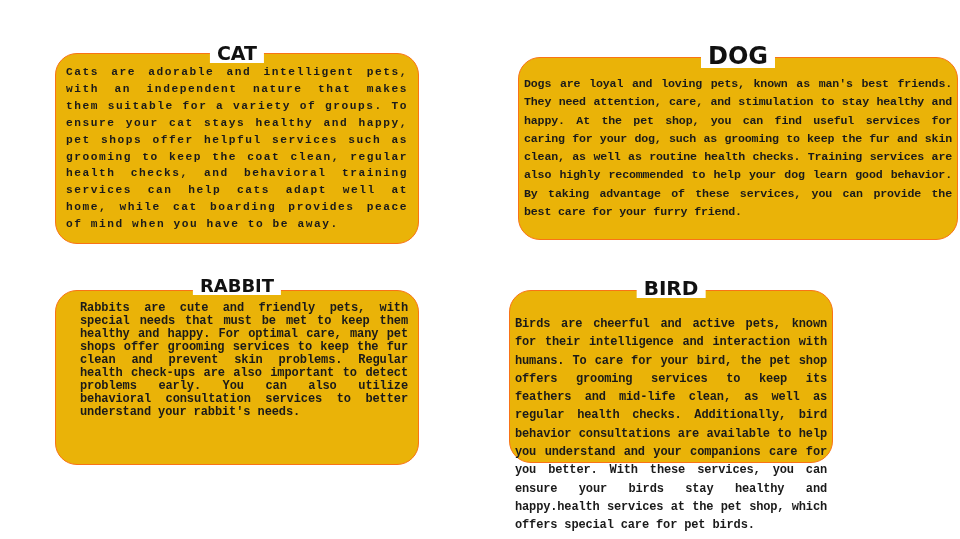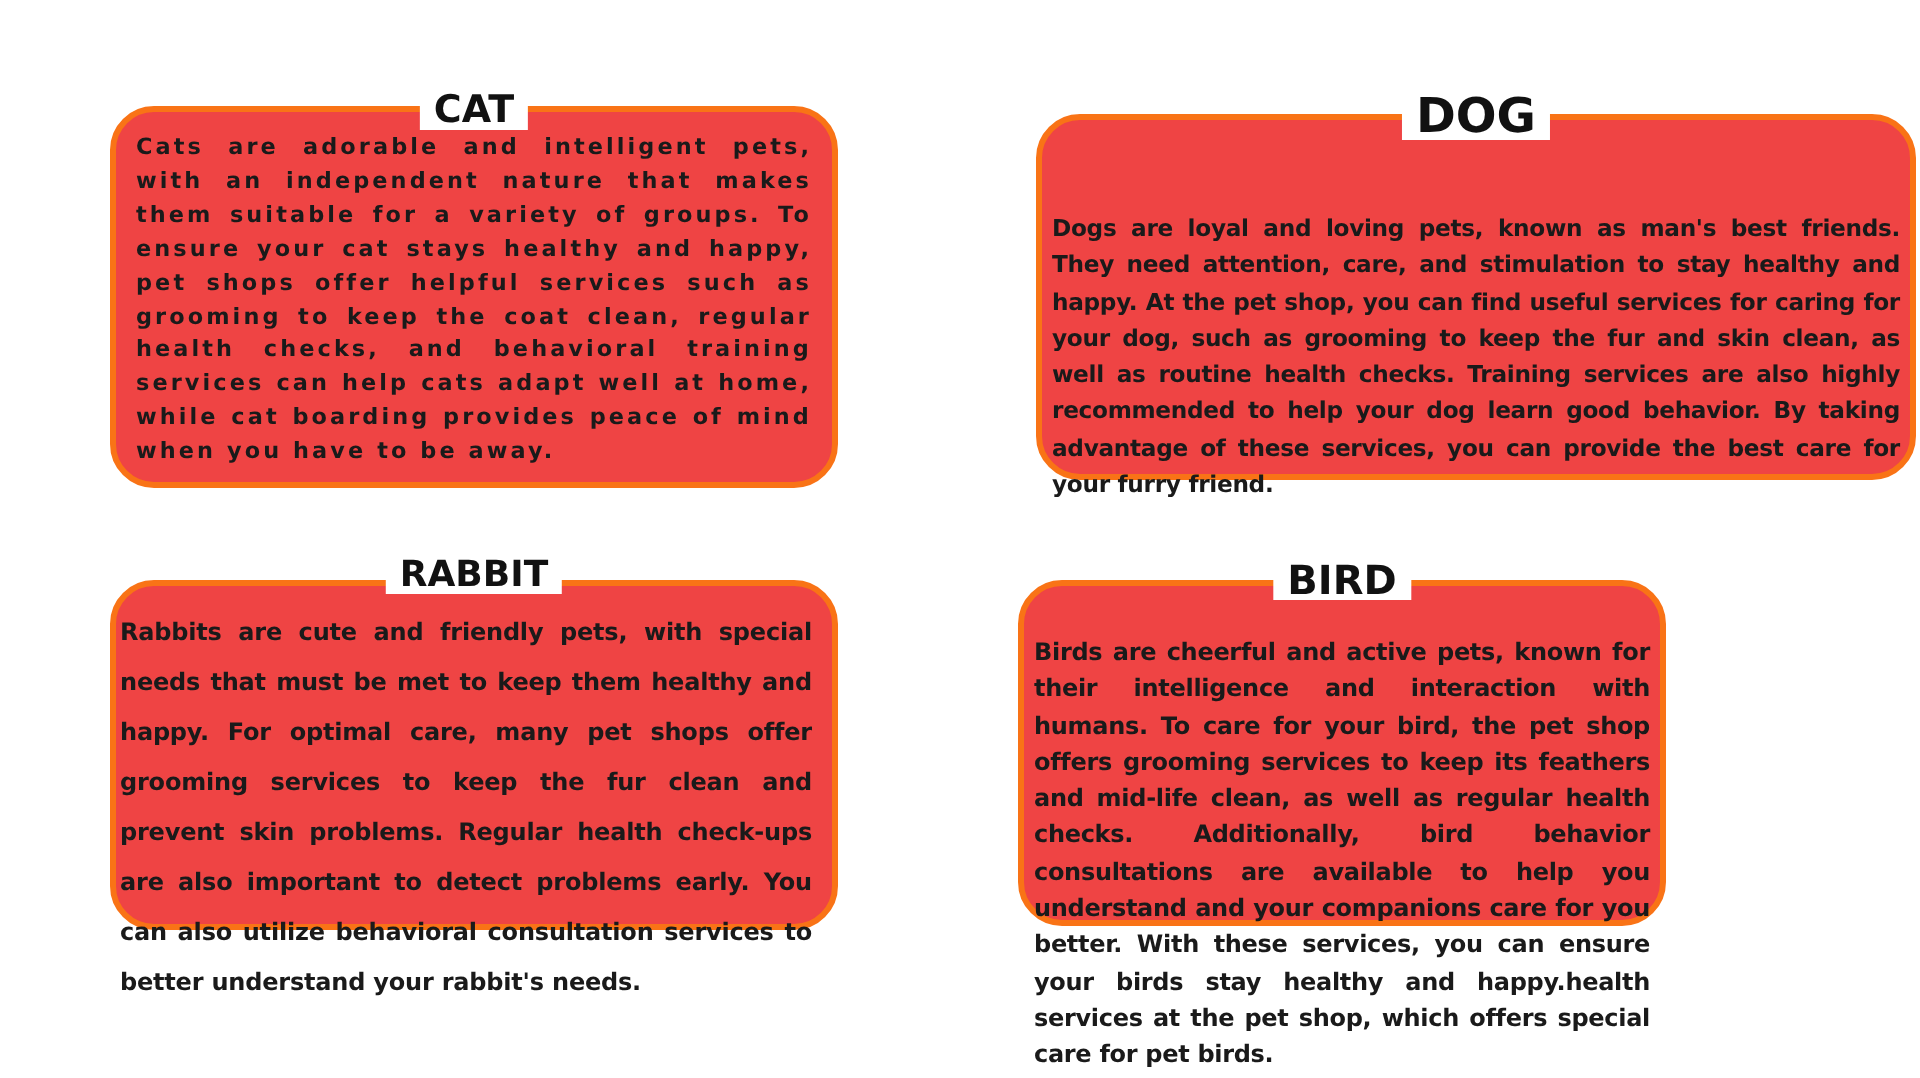--- a/index.html
+++ b/index.html
@@ -11,66 +11,67 @@
       width: 960px;
       height: 539px;
       position: relative;
       overflow: hidden;
       font-family: "DejaVu Sans", sans-serif;
       color: #111111;
     }
     .card {
       position: absolute;
       box-sizing: border-box;
-      border: 3px solid #f97316;
+      border: 1px solid #f97316;
       border-radius: 22px;
-      background: #ef4444;
+      background: #eab308;
     }
     .card-title {
       position: absolute;
       left: 50%;
       transform: translateX(-50%);
       background: #ffffff;
       padding: 0 7px;
       font-family: "DejaVu Sans", sans-serif;
       font-weight: bold;
       color: #111111;
       white-space: nowrap;
       line-height: 1;
     }
     .card-body {
       position: absolute;
       margin: 0;
       font-weight: bold;
       text-align: justify;
       color: #1a1a1a;
+      font-family: Liberation Mono, monospace;
     }
 
     
     #card-cat { left: 55px; top: 53px; width: 364px; height: 191px; }
     #card-cat .card-title { top: -10px; font-size: 19px; }
     #card-cat .card-body {
       left: 10px; right: 10px; top: 10px;
       font-size: 11.2px; line-height: 16.9px; letter-spacing: 1.55px;
     }
 
     
     #card-dog { left: 518px; top: 57px; width: 440px; height: 183px; }
     #card-dog .card-title { top: -14px; font-size: 24px; }
     #card-dog .card-body {
       left: 5px; right: 5px; top: 17px;
-      font-size: 11.6px; line-height: 18.3px; letter-spacing: -0.15px; margin-top: 28px;
+      font-size: 11.6px; line-height: 18.3px; letter-spacing: -0.15px;
     }
 
     
     #card-rabbit { left: 55px; top: 290px; width: 364px; height: 175px; }
     #card-rabbit .card-title { top: -14px; font-size: 18px; }
     #card-rabbit .card-body {
-      left: 2px; right: 10px; top: 11px;
-      font-size: 12px; line-height: 25px; letter-spacing: -0.1px;
+      left: 24px; right: 10px; top: 11px;
+      font-size: 12px; line-height: 13px; letter-spacing: -0.1px;
     }
 
     
     #card-bird { left: 509px; top: 290px; width: 324px; height: 173px; }
     #card-bird .card-title { top: -13px; font-size: 20px; }
     #card-bird .card-body {
       left: 5px; right: 5px; top: 3px;
       font-size: 12px; line-height: 18.3px; letter-spacing: -0.15px; margin-top: 21px;
     }
   </style>

